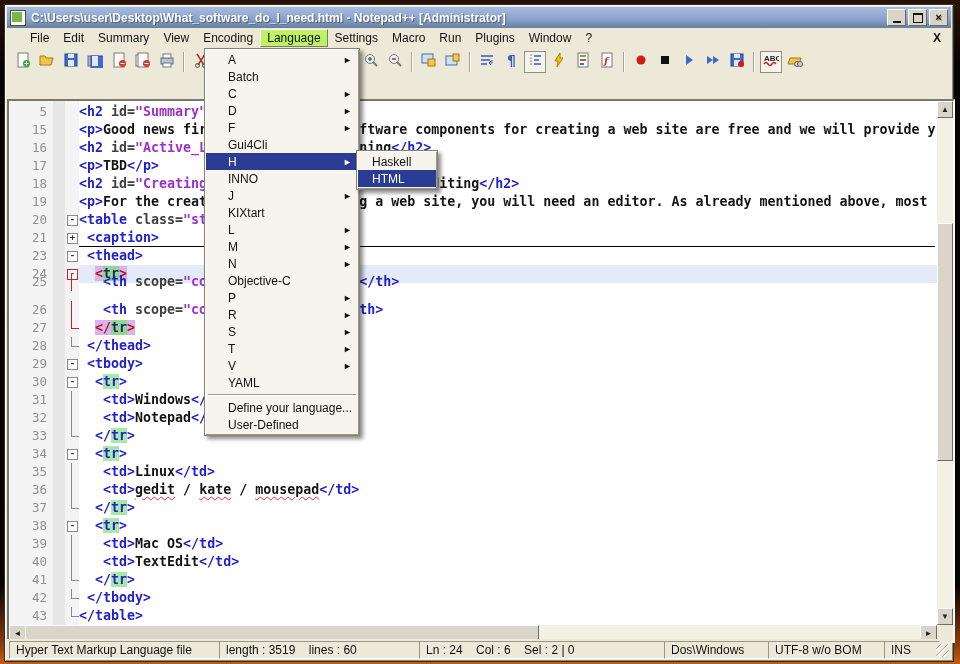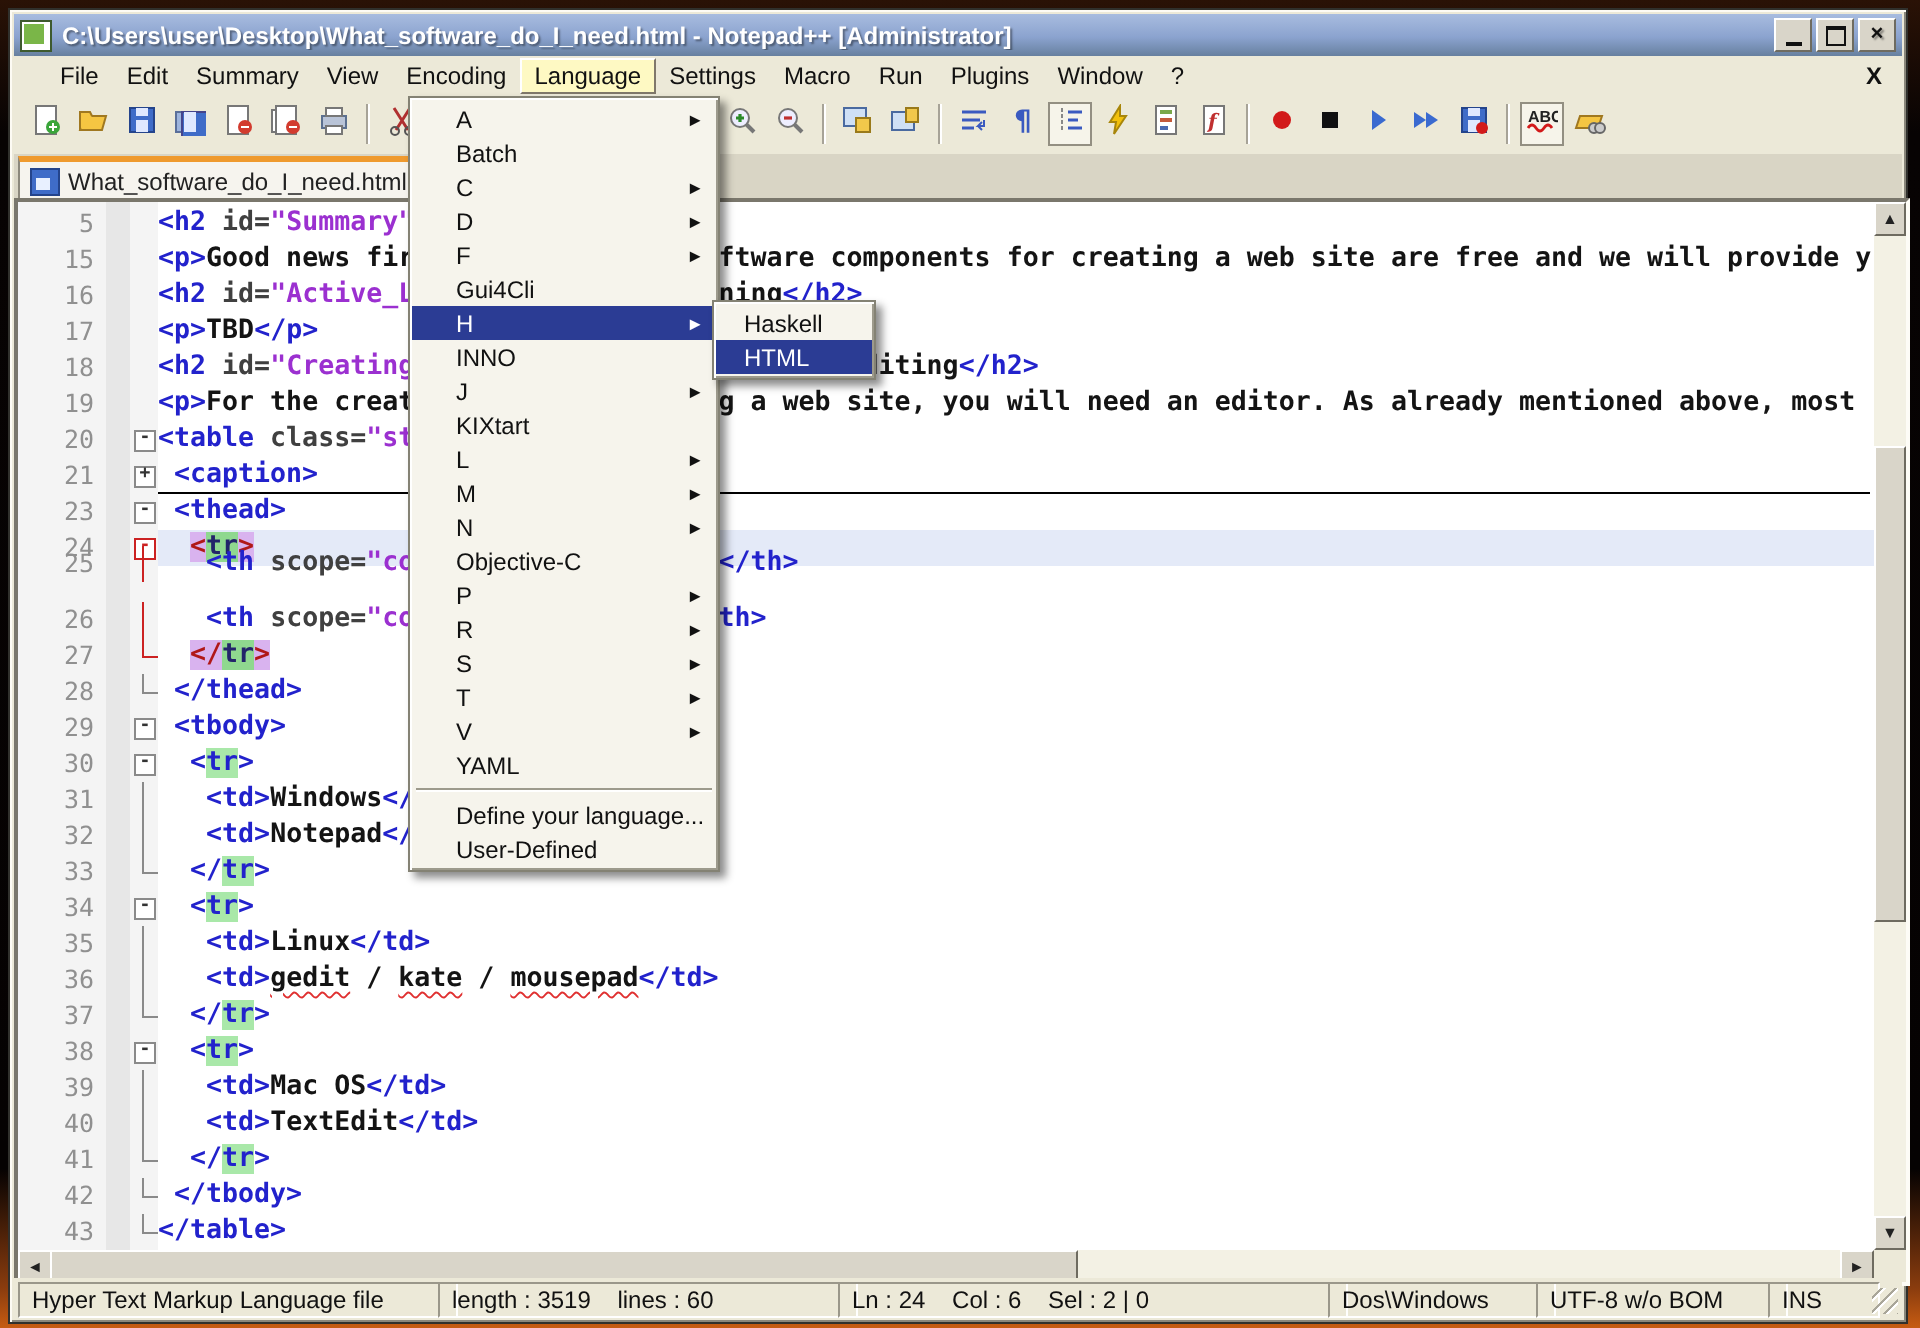--- a/index.html
+++ b/index.html
@@ -18,21 +18,21 @@
   .title-text{flex:1;white-space:nowrap;overflow:hidden}
   .winbtn{width:17px;height:15px;background:#d9d5c9;border:1px solid;border-color:#fff #6e6b60 #6e6b60 #fff;
           margin-left:2px;flex:none;display:flex;align-items:center;justify-content:center;
           color:#111;font-size:11px;font-weight:bold;line-height:1}
   .glyph-min{width:8px;height:2px;background:#111;margin-top:8px}
   .glyph-max{width:8px;height:7px;border:1px solid #111;border-top-width:2px}
   
   .menubar{position:absolute;left:2px;top:23px;right:2px;height:19px;display:flex;align-items:center;
            font-size:12px;color:#111;padding-left:16px}
   .menubar .mitem{padding:2px 7px;cursor:default}
-  .menubar .mitem.active{background:#fef9c3;border:1px solid;border-color:#fff #80786a #80786a #fff;padding:1px 6px}
+  .menubar .mitem.active{background:#bef264;border:1px solid;border-color:#fff #80786a #80786a #fff;padding:1px 6px}
   .menubar-x{margin-left:auto;padding:0 10px;font-size:12px;font-weight:bold}
   
   .toolbar{position:absolute;left:2px;top:42px;right:2px;height:30px}
   .tb-group{position:absolute;top:2px;display:flex;align-items:center;height:26px}
   .tbtn{width:22px;height:22px;display:flex;align-items:center;justify-content:center;margin:0 1px;flex:none}
   .tbtn.pressed{background:#f6f4ea;border:1px solid #938f82;width:20px;height:20px}
   .tsep{width:1px;height:20px;background:#a7a397;border-right:1px solid #fff;margin:0 4px;flex:none}
   
   .tabbar{position:absolute;left:2px;top:72px;right:2px;height:22px;background:#d9d5c5;
           border-bottom:1px solid #9a968a}
@@ -291,27 +291,20 @@
         <div class="tbtn">
           <span><svg width="16" height="16" viewBox="0 0 16 16">
               <path d="M1 12 L3 6 H14 L12 12 Z" fill="#f5c542" stroke="#a07820"></path>
               <circle cx="10" cy="12" r="2.5" fill="#ccc" stroke="#666"></circle>
               <circle cx="13" cy="12" r="2.5" fill="#ccc" stroke="#666"></circle>
             </svg></span>
         </div>
       </div>
   </div>
 
-  <div class="tabbar">
-    <div class="tab">
-      <div class="tab-save"></div>
-      <span>What_software_do_I_need.html</span>
-      <div class="tab-close">✕</div>
-    </div>
-  </div>
 
   <div class="editor-frame">
     <div class="rows" id="rows">
       <div class="gutter-bg"></div>
       <div class="bm-bg"></div>
       <div class="fold-bg"></div>
     <div class="row" style="top: 2px;"><div class="num">5</div><div class="code"><span class="T">&lt;h2 </span><span class="A">id=</span><span class="V">"Summary"</span><span class="T">&gt;</span><span class="X">Summary</span><span class="T">&lt;/h2&gt;</span></div></div>
         <div class="row" style="top: 20px;"><div class="num">15</div><div class="code"><span class="T">&lt;p&gt;</span><span class="X">Good news fir</span><span class="G">                   </span><span class="X">ftware components for creating a web site are free and we will provide y</span></div></div>
         <div class="row" style="top: 38px;"><div class="num">16</div><div class="code"><span class="T">&lt;h2 </span><span class="A">id=</span><span class="V">"Active_L</span><span class="G">                   </span><span class="X">ning</span><span class="T">&lt;/h2&gt;</span></div></div>
         <div class="row" style="top: 56px;"><div class="num">17</div><div class="code"><span class="T">&lt;p&gt;</span><span class="X">TBD</span><span class="T">&lt;/p&gt;</span></div></div>

